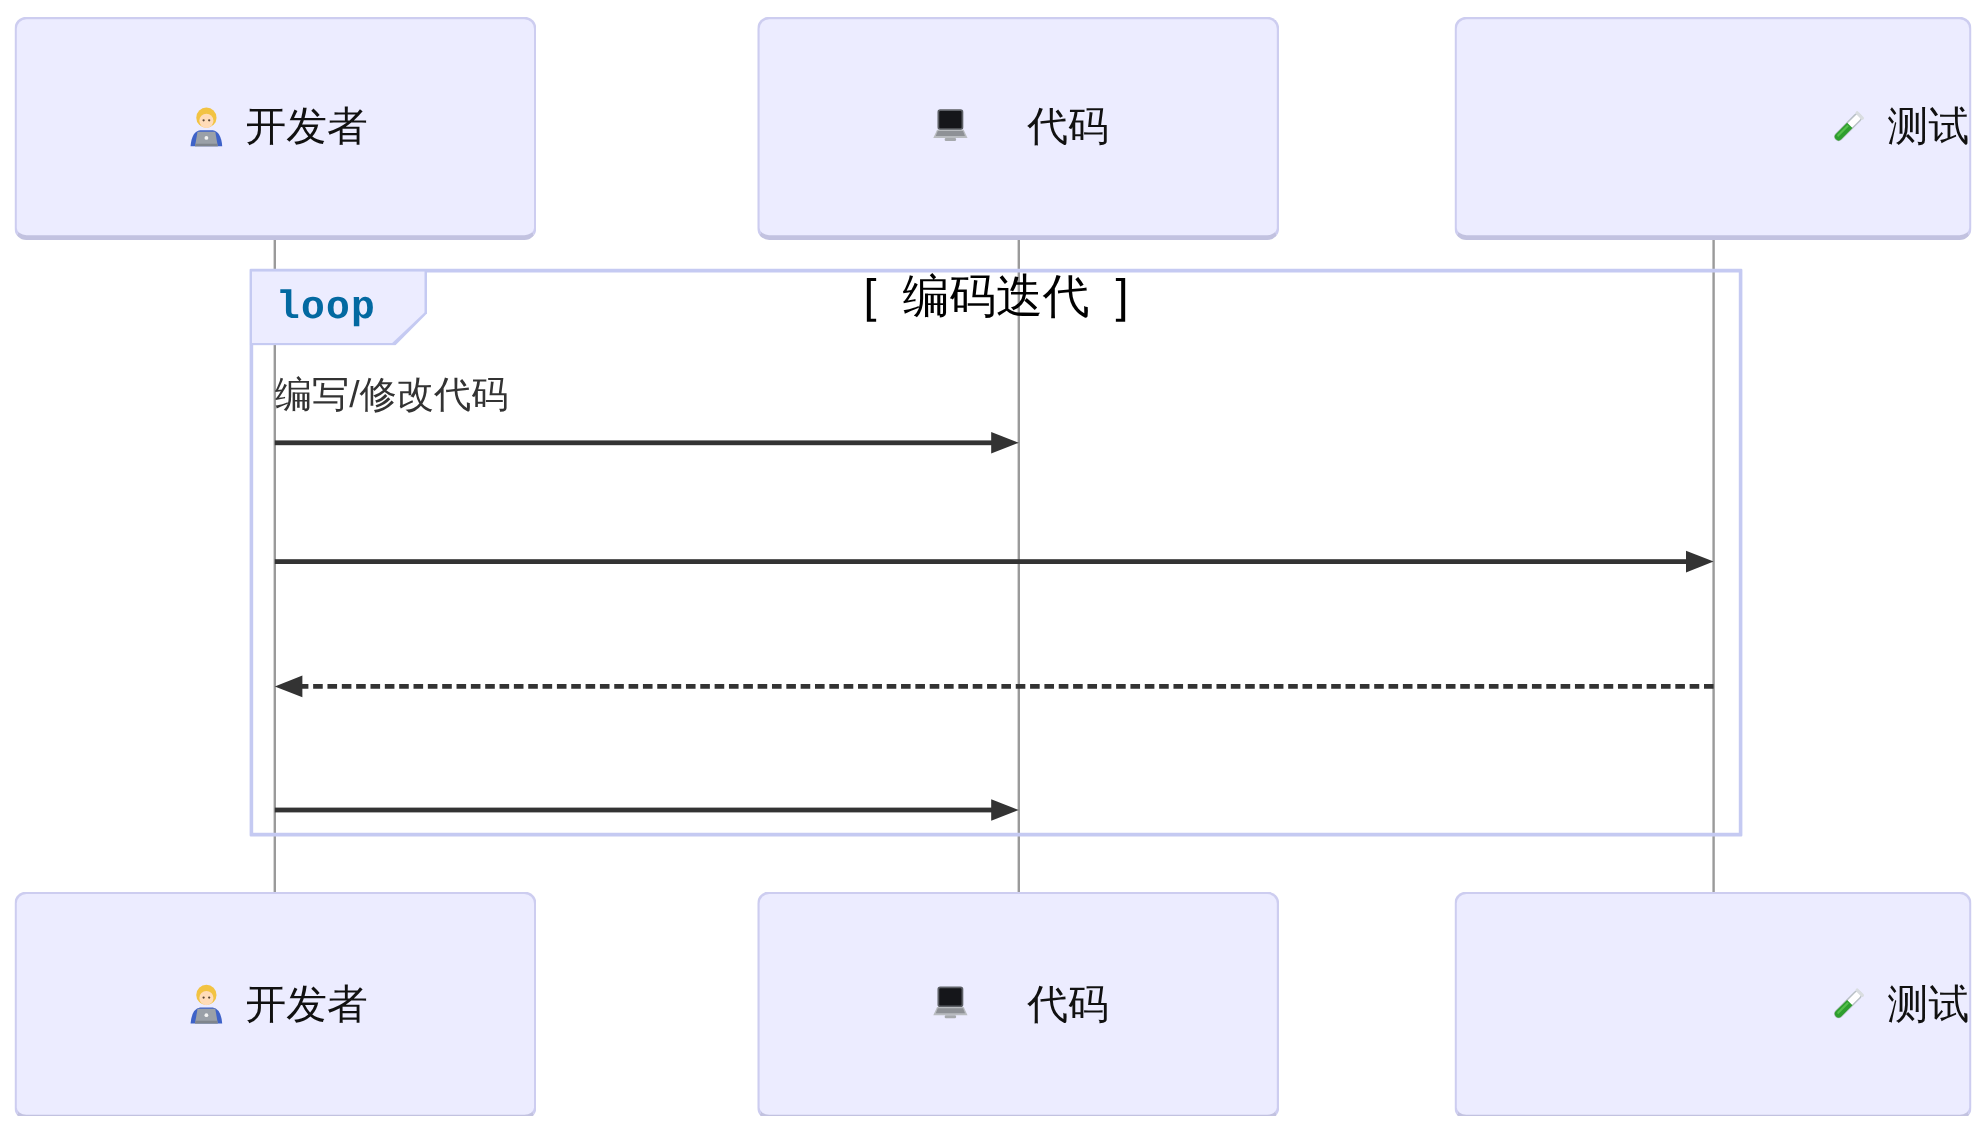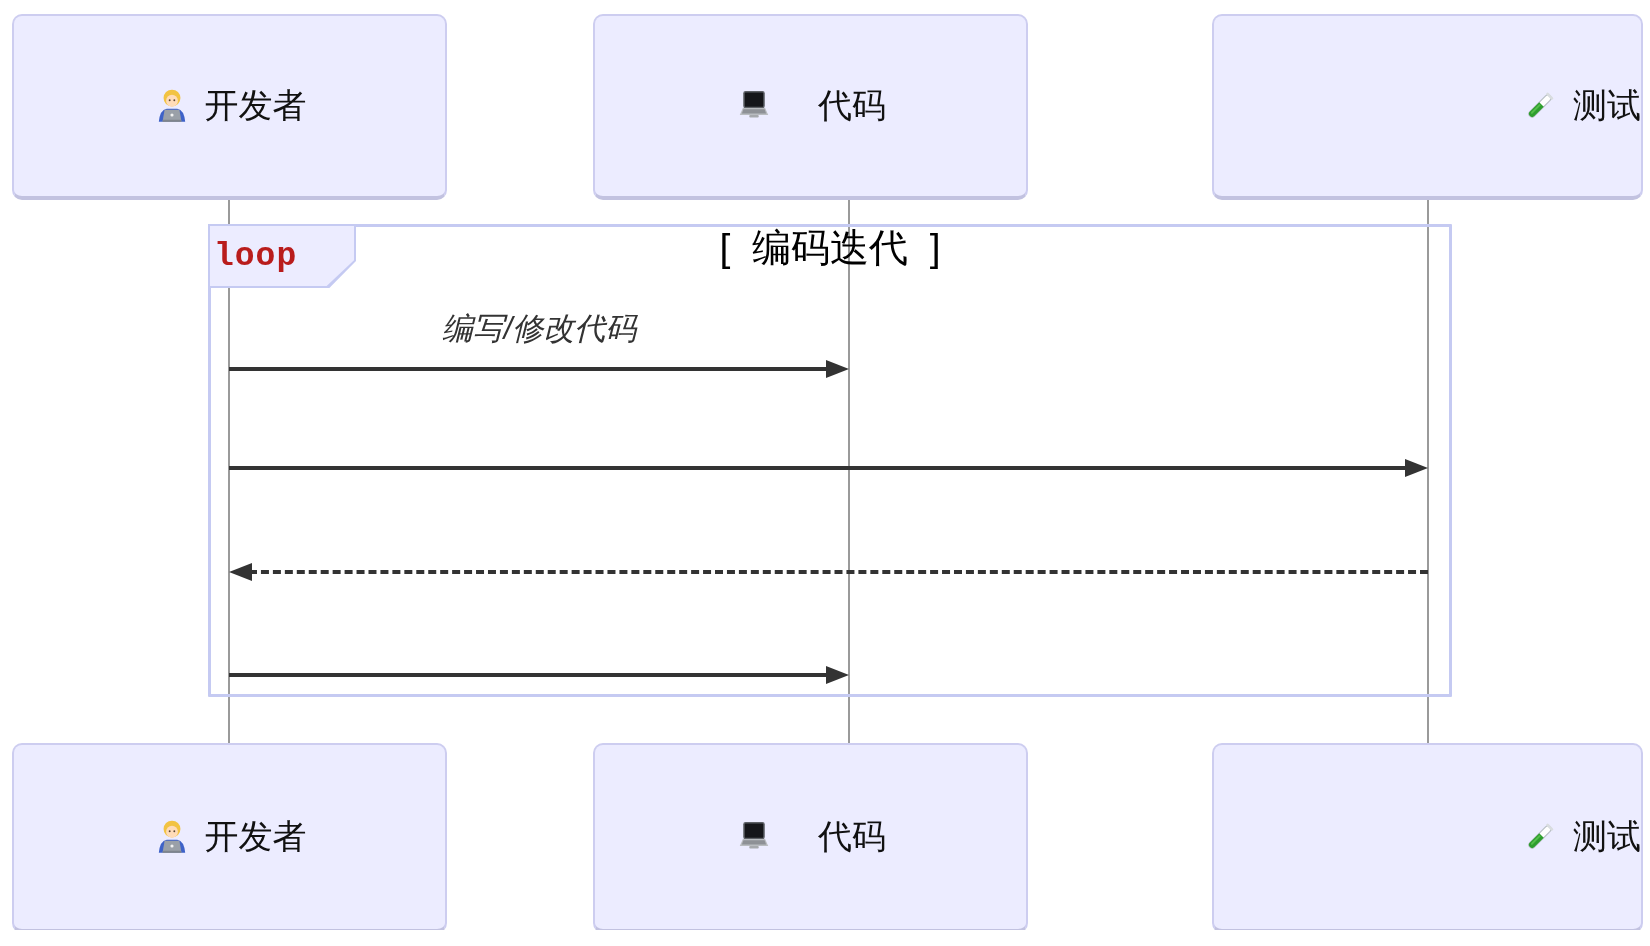--- a/index.html
+++ b/index.html
@@ -34,21 +34,21 @@
     justify-content: center;
     gap: 14px;
     font-size: 34px;
     color: #111111;
     box-sizing: border-box;
   }
   .actor .emoji { width: 38px; height: 38px; flex: 0 0 auto; }
   .row-top { top: 14px; }
   .row-bottom { top: 743px; }
   .col-dev  { left: 12px;   width: 435px; }
-  .col-code { left: 593px;  width: 435px; gap: 45px; }
+  .col-code { left: 631px;  width: 435px; gap: 45px; }
   .col-test { left: 1212px; width: 431px; justify-content: flex-end; }
 
   
   .loop-frame {
     position: absolute;
     left: 208px; top: 224px;
     width: 1244px; height: 473px;
     border: 3px solid #C5CAF2;
     box-sizing: border-box;
     border-radius: 1px;
@@ -66,44 +66,42 @@
     width: 144px; height: 60px;
     background: #ECECFF;
     clip-path: polygon(0 0, 100% 0, 100% 57%, 81% 100%, 0 100%);
     display: flex;
     align-items: center;
   }
   .loop-keyword {
     font-family: "Liberation Mono", monospace;
     font-size: 33px;
     font-weight: 700;
-    color: #b91c1c;
-    padding-left: 4px;
+    color: #0369a1;
+    padding-left: 20px;
     letter-spacing: 1px;
   }
   .loop-condition {
     position: absolute;
     left: 208px; top: 227px;
     width: 1244px;
     text-align: center;
     font-size: 39px;
     line-height: 42px;
     color: #000000;
     white-space: pre;
   }
 
   
   .msg-label {
     position: absolute;
-    text-align: center;
     font-size: 31px;
     line-height: 42px;
     color: #333333;
     white-space: pre;
-    font-style: italic;
   }
   .msg-line {
     position: absolute;
     height: 0;
     border-top: 4px solid #333333;
   }
   .msg-line.dashed { border-top-style: dashed; }
   .arrowhead-right {
     position: absolute;
     width: 0; height: 0;

